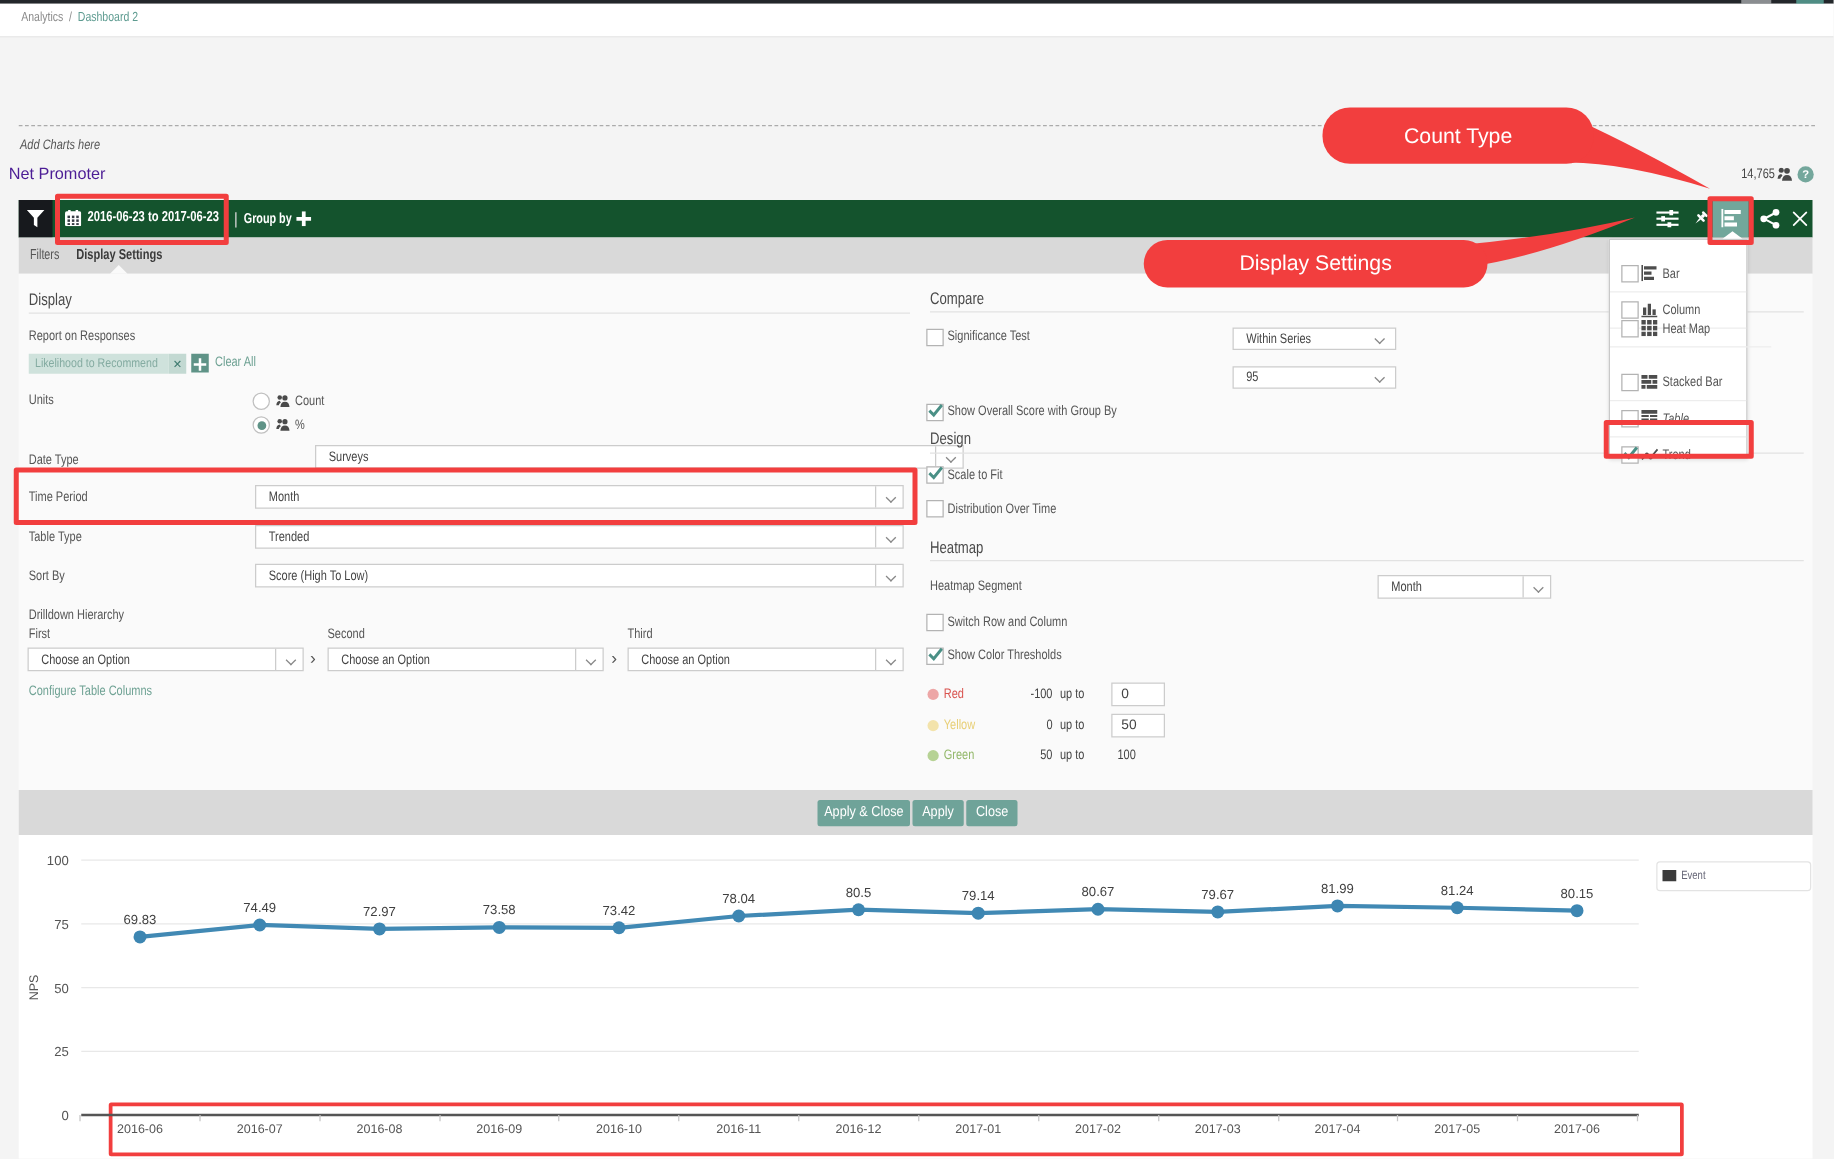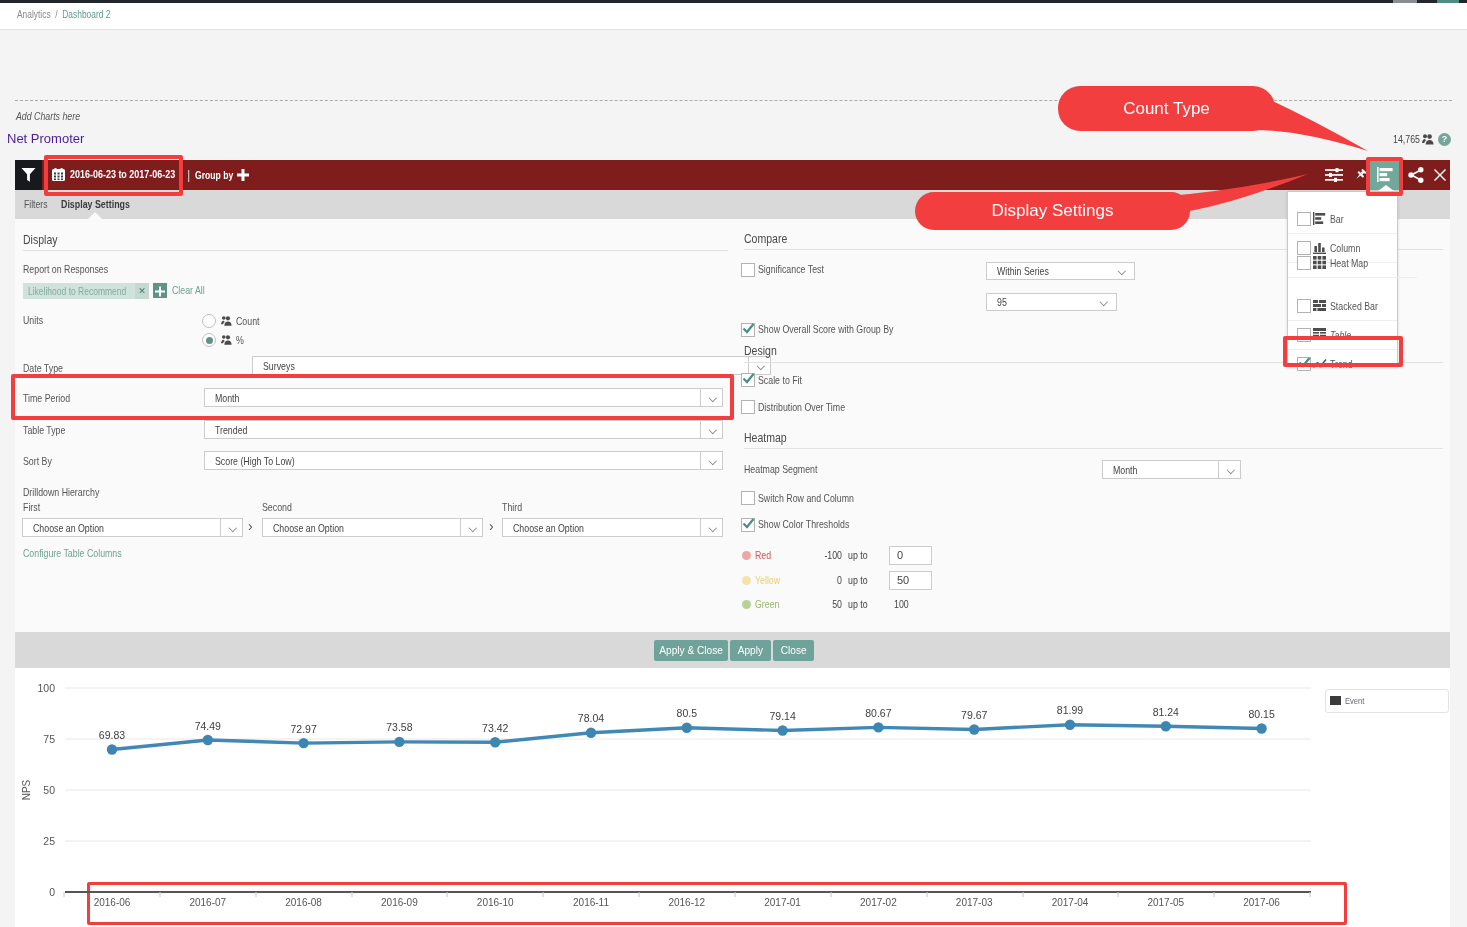--- a/index.html
+++ b/index.html
@@ -43,21 +43,21 @@
 
 <div class="abs cx" style="left:1393px;top:133px;font-size:11px;color:#444;">14,765</div>
 <svg class="abs" style="left:1421px;top:134px;" width="14" height="11" viewBox="0 0 14 11">
     <circle cx="8.6" cy="2.6" r="2.3" fill="#4a4a4a"></circle>
     <path d="M4.6 10.6 q0.3-4.6 4-4.6 q3.7 0 4 4.6 z" fill="#4a4a4a"></path>
     <circle cx="4" cy="2.2" r="2" fill="#4a4a4a"></circle>
     <path d="M1 9 q0.3-3.6 3-3.9 l1 1.4 q-1.6 1-1.8 2.5 z" fill="#4a4a4a"></path>
   </svg>
 <div class="abs" style="left:1438px;top:132.5px;width:13px;height:13px;border-radius:50%;background:#74a79c;color:#fff;font-size:9px;font-weight:bold;text-align:center;line-height:13px;">?</div>
 
-<div class="abs" style="left:15px;top:160px;width:1435px;height:30px;background:#7f1d1d;">
+<div class="abs" style="left:15px;top:160px;width:1435px;height:30px;background:#14532d;">
   <div class="abs" style="left:0;top:0;width:27px;height:30px;background:#17191d;"></div>
   <svg class="abs" style="left:6px;top:7px;" width="15" height="16" viewBox="0 0 15 16">
       <path d="M0.5 1h14l-5.6 6.2v7.6l-2.8-1.9V7.2z" fill="#fff"></path>
     </svg>
   <svg class="abs" style="left:37px;top:8px;" width="13" height="13" viewBox="0 0 13 13">
       <rect x="0" y="1" width="13" height="12" rx="1.5" fill="#fff"></rect>
       <rect x="2.5" y="0" width="2" height="3" fill="#fff"></rect>
       <rect x="8.5" y="0" width="2" height="3" fill="#fff"></rect>
       <g fill="#363c44">
         <rect x="2" y="4.5" width="2" height="2"></rect>
@@ -204,21 +204,21 @@
     <span class="txt">Choose an Option</span>
     <span class="abox"></span>
     <span class="chev" style="right:7px;top:5.5px;"></span>
   </div>
 <div class="lbl teal" style="left:23px;top:547px;">Configure Table Columns</div>
 
 <div class="h1" style="left:744px;top:231px;">Compare</div>
 <div class="rule" style="left:744px;top:249px;width:699px;"></div>
 <div class="chk" style="left:741px;top:263px;"></div>
 <div class="lbl" style="left:758px;top:263px;">Significance Test</div>
-<div class="sel" style="left:986px;top:262px;width:149px;height:18px;">
+<div class="sel" style="left:986px;top:262px;width:131px;height:18px;">
     <span class="txt">Within Series</span>
     <span class="chev" style="right:10px;top:5px;"></span>
   </div>
 <div class="sel" style="left:986px;top:293px;width:131px;height:18px;">
     <span class="txt">95</span>
     <span class="chev" style="right:10px;top:5px;"></span>
   </div>
 <div class="chk" style="left:741px;top:323px;"></div>
 <svg class="abs" style="left:742px;top:323px;z-index:2;" width="13" height="12" viewBox="0 0 13 12">
     <path d="M1.5 5.5 L5 9 L11.5 1" stroke="#4a9086" stroke-width="2.3" fill="none"></path>

